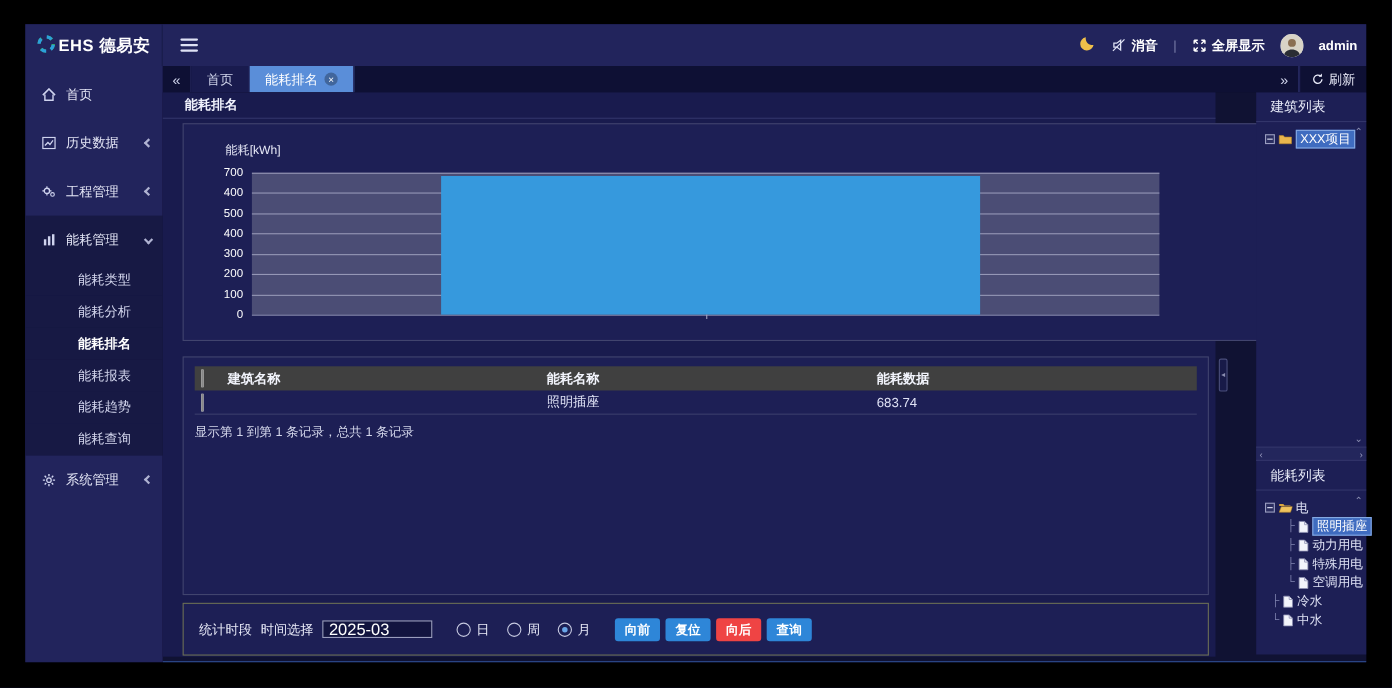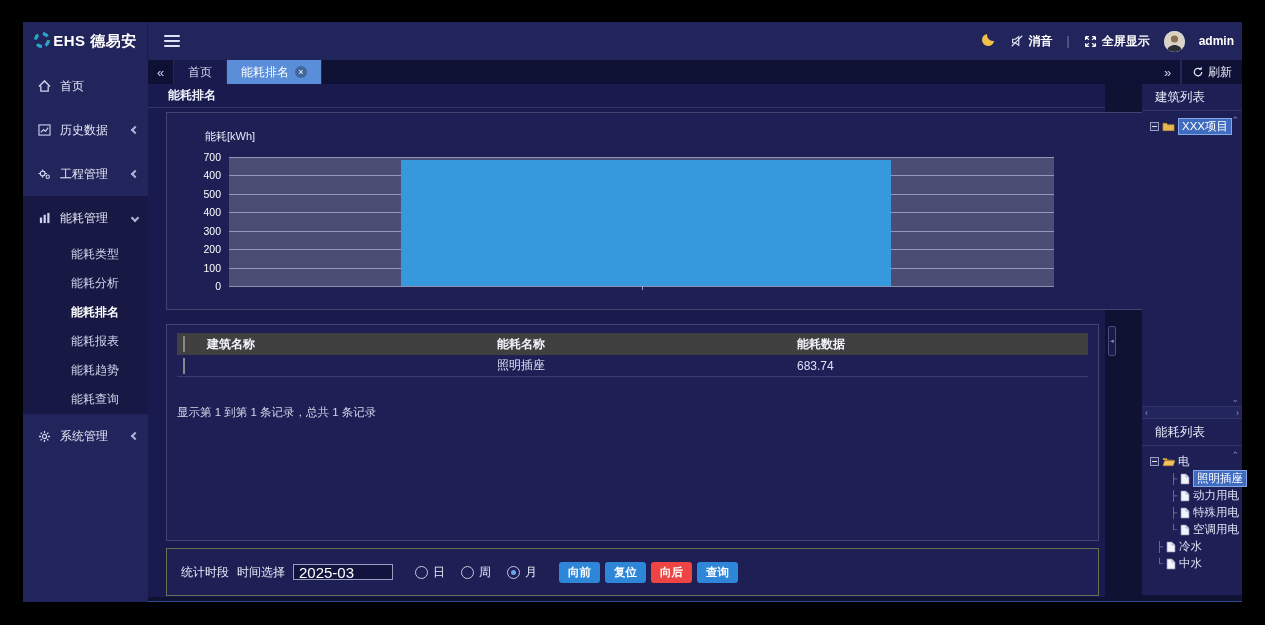--- a/index.html
+++ b/index.html
@@ -51,21 +51,21 @@
   .gridline{position:absolute;left:0;right:0;height:1px;background:#a2a4c2;opacity:.85;}
   .ytick{position:absolute;width:48px;left:-56px;text-align:right;font-size:10.5px;color:#fff;transform:translateY(-50%);}
   .bar{position:absolute;bottom:0;}
   .xtick{position:absolute;left:50%;top:129px;width:1px;height:4px;background:#a2a4c2;}
 
   .table-box{position:absolute;left:18px;top:240px;width:933px;height:217px;border:1px solid #41446e;background:#1d1f55;padding:8px 10px;}
   .trow{display:grid;grid-template-columns:30px 290px 300px 1fr;align-items:center;height:22px;}
   .thead{background:#404040;font-weight:bold;color:#f2f4fc;}
   .tbody-row{border-bottom:1px solid #3b3e6b;color:#dfe2f5;}
   .checkbox{width:11px;height:11px;background:#fff;border:1px solid #888;margin-left:6px;cursor:pointer;}
-  .tsummary{margin-top:28px;font-size:11.5px;color:#d3d6ea;}
+  .tsummary{margin-top:8px;font-size:11.5px;color:#d3d6ea;}
 
   .controls-box{position:absolute;left:18px;top:464px;width:933px;height:48px;border:1px solid #6a6d58;border-color:#6b6e55 #6b6e55 #6b6e55 #6b6e55;background:#1d1f55;display:flex;align-items:center;padding-left:14px;gap:8px;}
   .time-input{width:100px;height:16px;background:#12143f;border:1px solid #9a9dbd;color:#fff;font-size:15px;padding:0 5px;font-family:"Liberation Sans",sans-serif;}
   .radio-group{display:flex;align-items:center;gap:16px;margin-left:14px;}
   .radio{display:flex;align-items:center;gap:5px;cursor:pointer;}
   .radio-circle{width:13px;height:13px;border-radius:50%;border:1.5px solid #c6c9e0;position:relative;background:transparent;}
   .radio-circle.checked::after{content:"";position:absolute;left:3px;top:3px;width:5px;height:5px;border-radius:50%;background:#6aa6e8;}
   .btn-group{display:flex;gap:5px;margin-left:14px;}
   .btn{background:#2e86d8;color:#fff;border:none;border-radius:3px;font-size:11.5px;padding:3px 9px;cursor:pointer;font-weight:bold;font-family:"Liberation Sans",sans-serif;}
 

